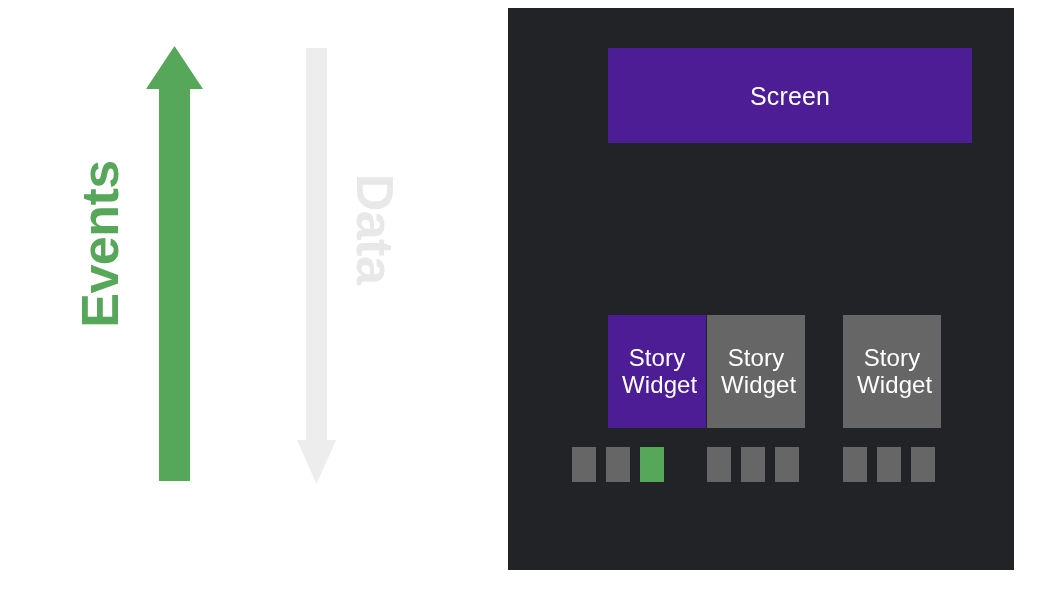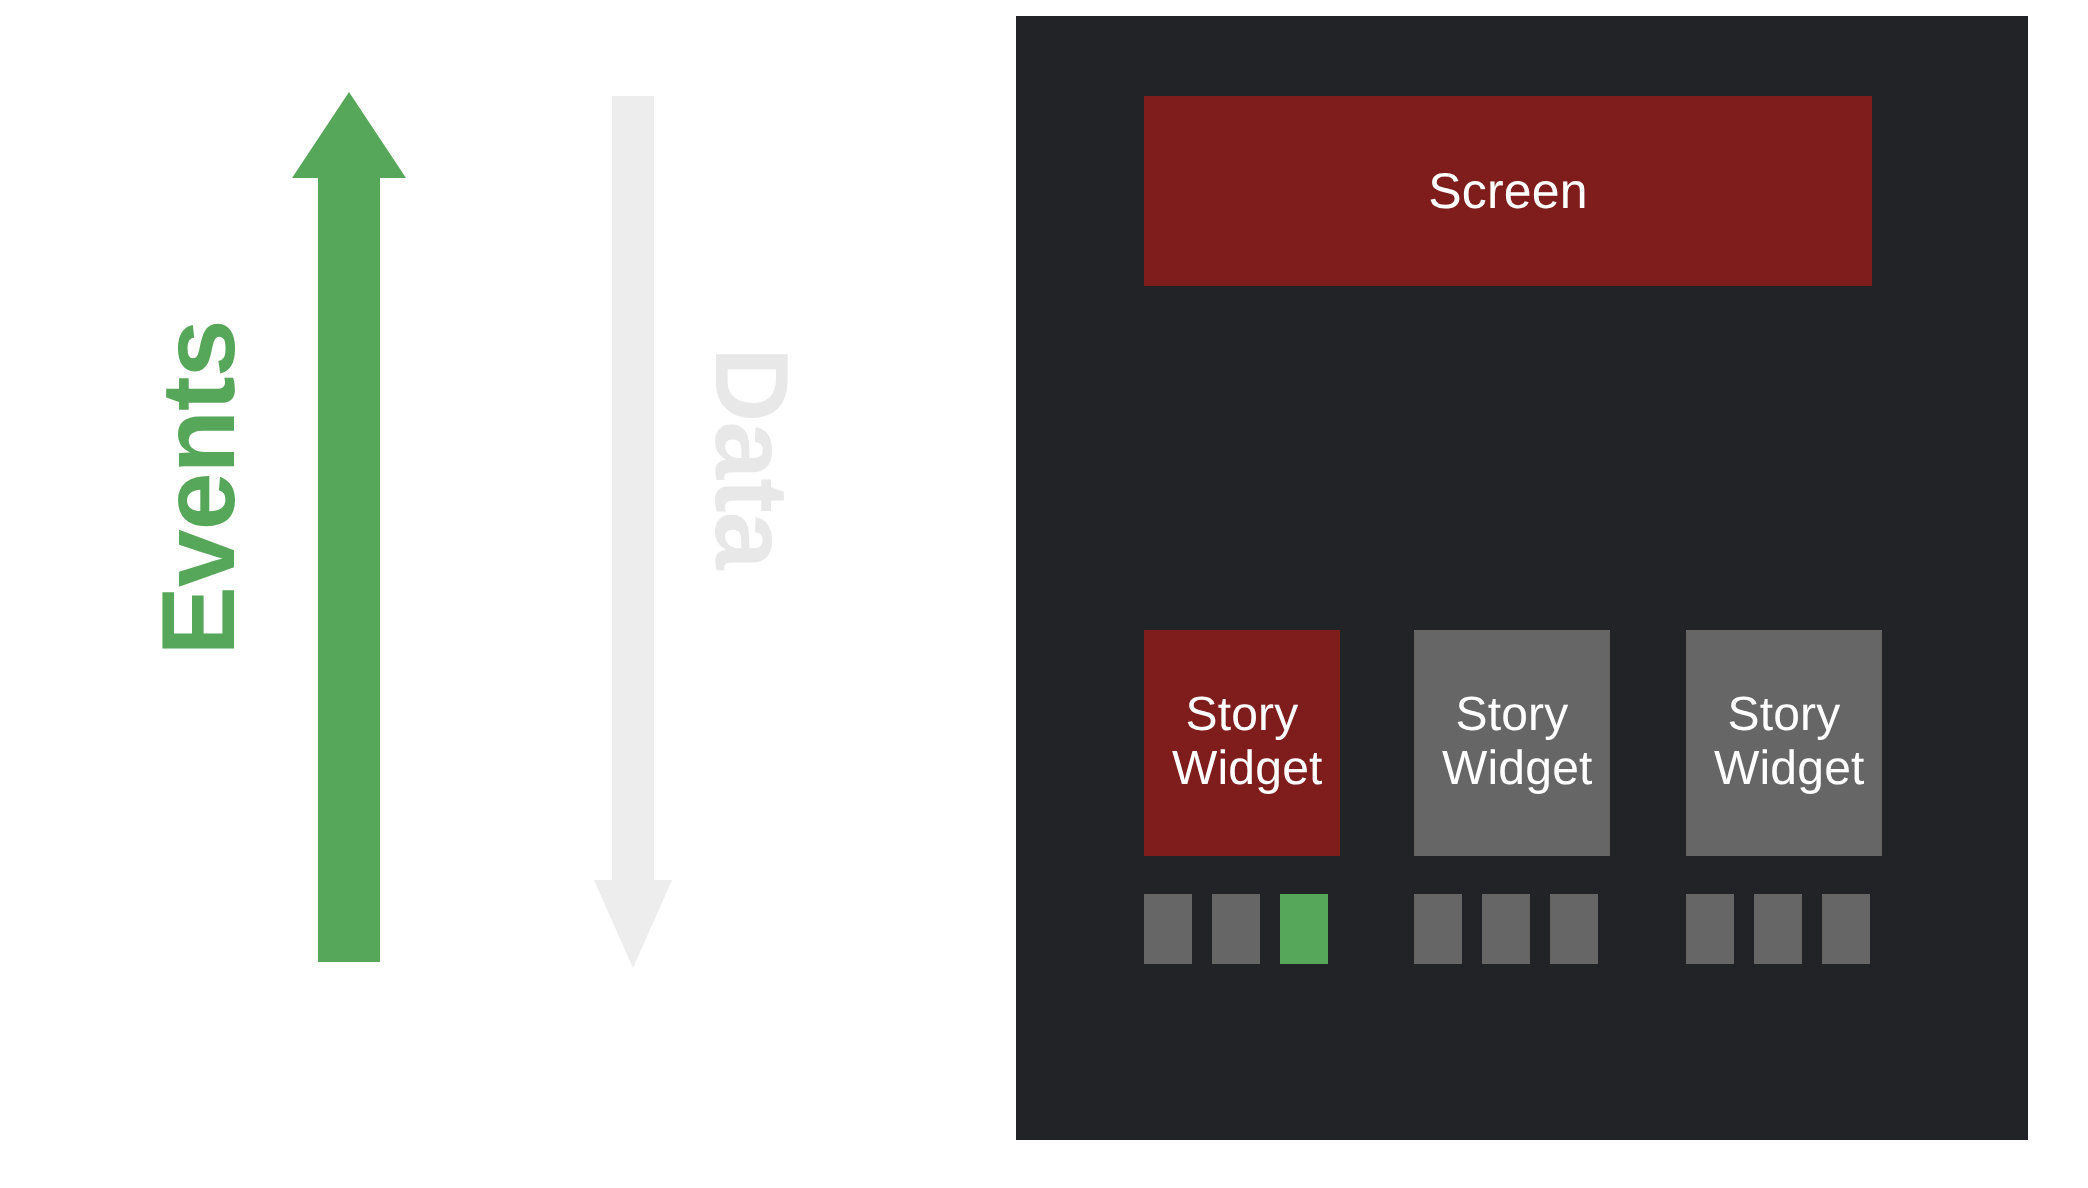--- a/index.html
+++ b/index.html
@@ -77,21 +77,21 @@
     align-items: center;
     justify-content: center;
     text-align: center;
     color: #ffffff;
     font-size: 25px;
     font-weight: 400;
     line-height: 1.12;
     letter-spacing: 0.1px;
   }
 
-  .block.green  { background: #7f1d1d; }
+  .block.green  { background: #4c1d95; margin-left: 36px; }
   .block.grey   { background: #666666; }
 
   
 
   #block-screen {
     left: 64px;
     top: 40px;
     width: 364px;
     height: 95px;
   }

